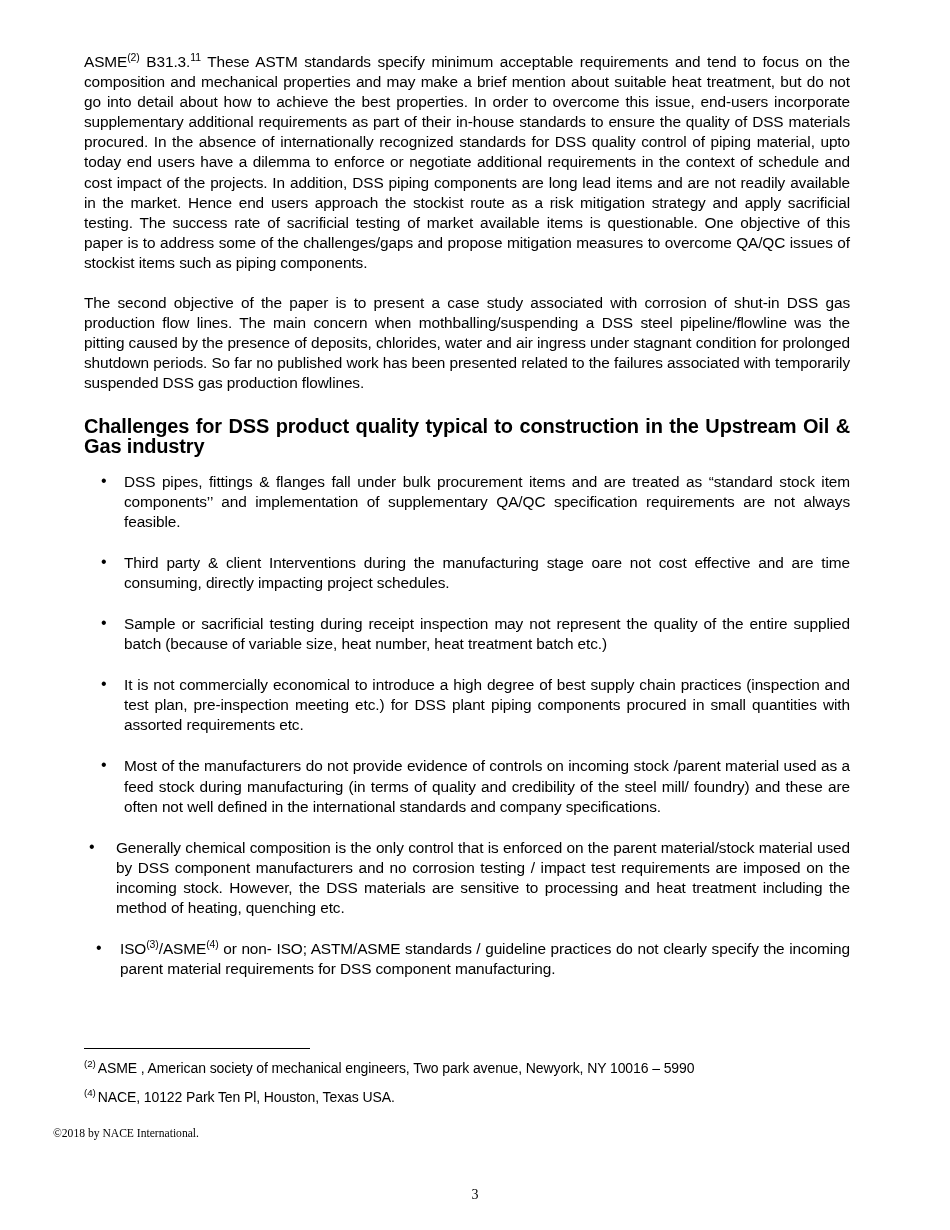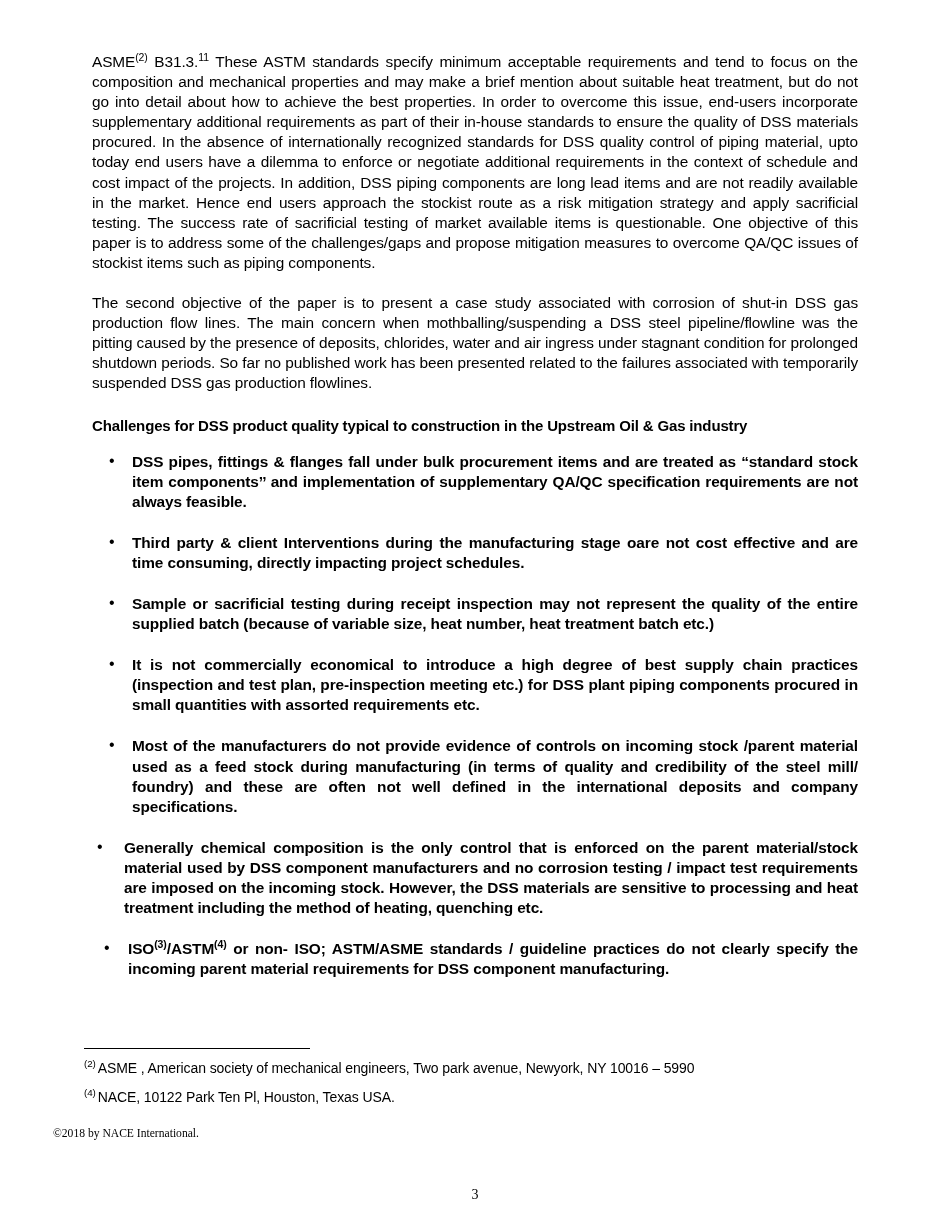--- a/index.html
+++ b/index.html
@@ -15,37 +15,37 @@
   .page {
     position: relative;
     width: 950px;
     height: 1230px;
     background: #ffffff;
     overflow: hidden;
     box-sizing: border-box;
   }
   .body-col {
     position: absolute;
-    left: 92px;
+    left: 84px;
     top: 52px;
     width: 766px;
   }
   p.para {
     margin: 0 0 20px 0;
     font-size: 15.4px;
     line-height: 20.1px;
     text-align: justify;
     text-justify: inter-word;
     letter-spacing: -0.1px;
   }
   p.para.last-para { margin-bottom: 18px; }
 
   h2.section-heading {
     margin: 22px 0 16px 0;
-    font-size: 15px;
+    font-size: 20px;
     line-height: 20px;
     font-weight: bold;
     text-align: justify;
     letter-spacing: -0.15px;
   }
 
   ul.bullets {
     list-style: none;
     margin: 0;
     padding: 0;
@@ -82,21 +82,21 @@
   }
   li.bullet.lvl-c .bullet-dot {
     position: absolute;
     left: 12px;
     top: -1px;
   }
   .bullet-dot {
     font-size: 16px;
     line-height: 20.1px;
   }
-  li.bullet .bullet-text { display: block; font-weight: bold; }
+  li.bullet .bullet-text { display: block; }
   li.bullet:last-child { margin-bottom: 0; }
 
   sup {
     font-size: 0.68em;
     vertical-align: super;
     line-height: 0;
   }
 
   .footnote-area {
     position: absolute;
@@ -175,31 +175,31 @@
         <span class="bullet-text">Sample or sacrificial testing during receipt inspection may not represent the quality of the entire supplied batch (because of variable size, heat number, heat treatment batch etc.)</span>
       </li>
 
       <li class="bullet lvl-a">
         <span class="bullet-dot">•</span>
         <span class="bullet-text">It is not commercially economical to introduce a high degree of best supply chain practices (inspection and test plan, pre-inspection meeting etc.) for DSS plant piping components procured in small quantities with assorted requirements etc.</span>
       </li>
 
       <li class="bullet lvl-a">
         <span class="bullet-dot">•</span>
-        <span class="bullet-text">Most of the manufacturers do not provide evidence of controls on incoming stock /parent material used as a feed stock during manufacturing (in terms of quality and credibility of the steel mill/ foundry) and these are often not well defined in the international deposits and company specifications.</span>
+        <span class="bullet-text">Most of the manufacturers do not provide evidence of controls on incoming stock /parent material used as a feed stock during manufacturing (in terms of quality and credibility of the steel mill/ foundry) and these are often not well defined in the international standards and company specifications.</span>
       </li>
 
       <li class="bullet lvl-b">
         <span class="bullet-dot">•</span>
         <span class="bullet-text">Generally chemical composition is the only control that is enforced on the parent material/stock material used by DSS component manufacturers and no corrosion testing / impact test requirements are imposed on the incoming stock. However, the DSS materials are sensitive to processing and heat treatment including the method of heating, quenching etc.</span>
       </li>
 
       <li class="bullet lvl-c">
         <span class="bullet-dot">•</span>
-        <span class="bullet-text"><span>ISO</span><sup>(3)</sup><span>/ASTM</span><sup>(4)</sup><span> or non- ISO; ASTM/ASME standards / guideline practices do not clearly specify the incoming parent material requirements for DSS component manufacturing.</span></span>
+        <span class="bullet-text"><span>ISO</span><sup>(3)</sup><span>/ASME</span><sup>(4)</sup><span> or non- ISO; ASTM/ASME standards / guideline practices do not clearly specify the incoming parent material requirements for DSS component manufacturing.</span></span>
       </li>
 
     </ul>
   </div>
 
   <div class="footnote-area">
     <div class="footnote-rule"></div>
 
     <div class="footnote-line"><sup>(2)</sup><span>ASME , American society of mechanical engineers, Two park avenue, Newyork, NY 10016 – 5990</span></div>
 

